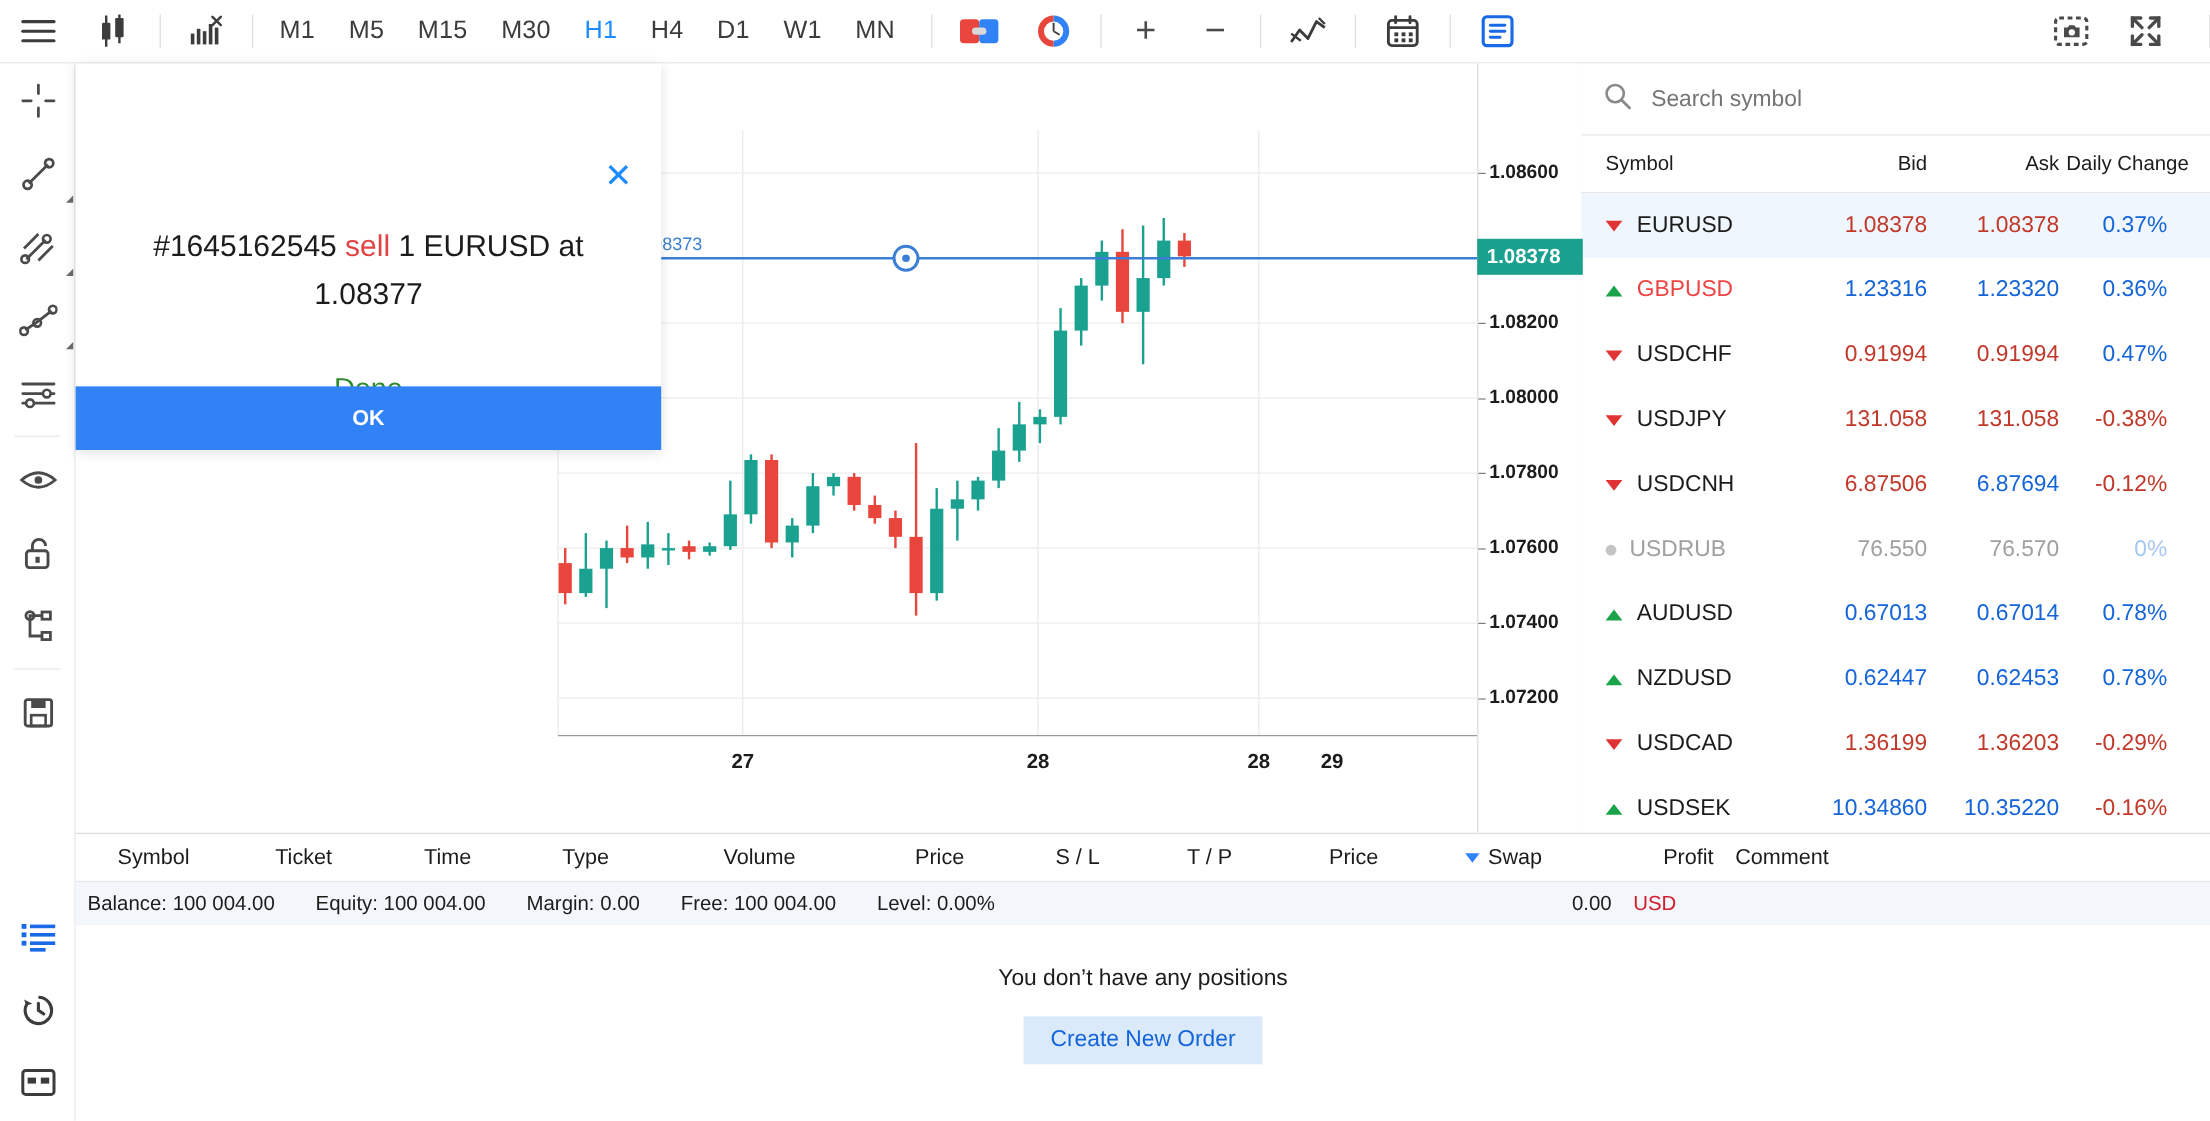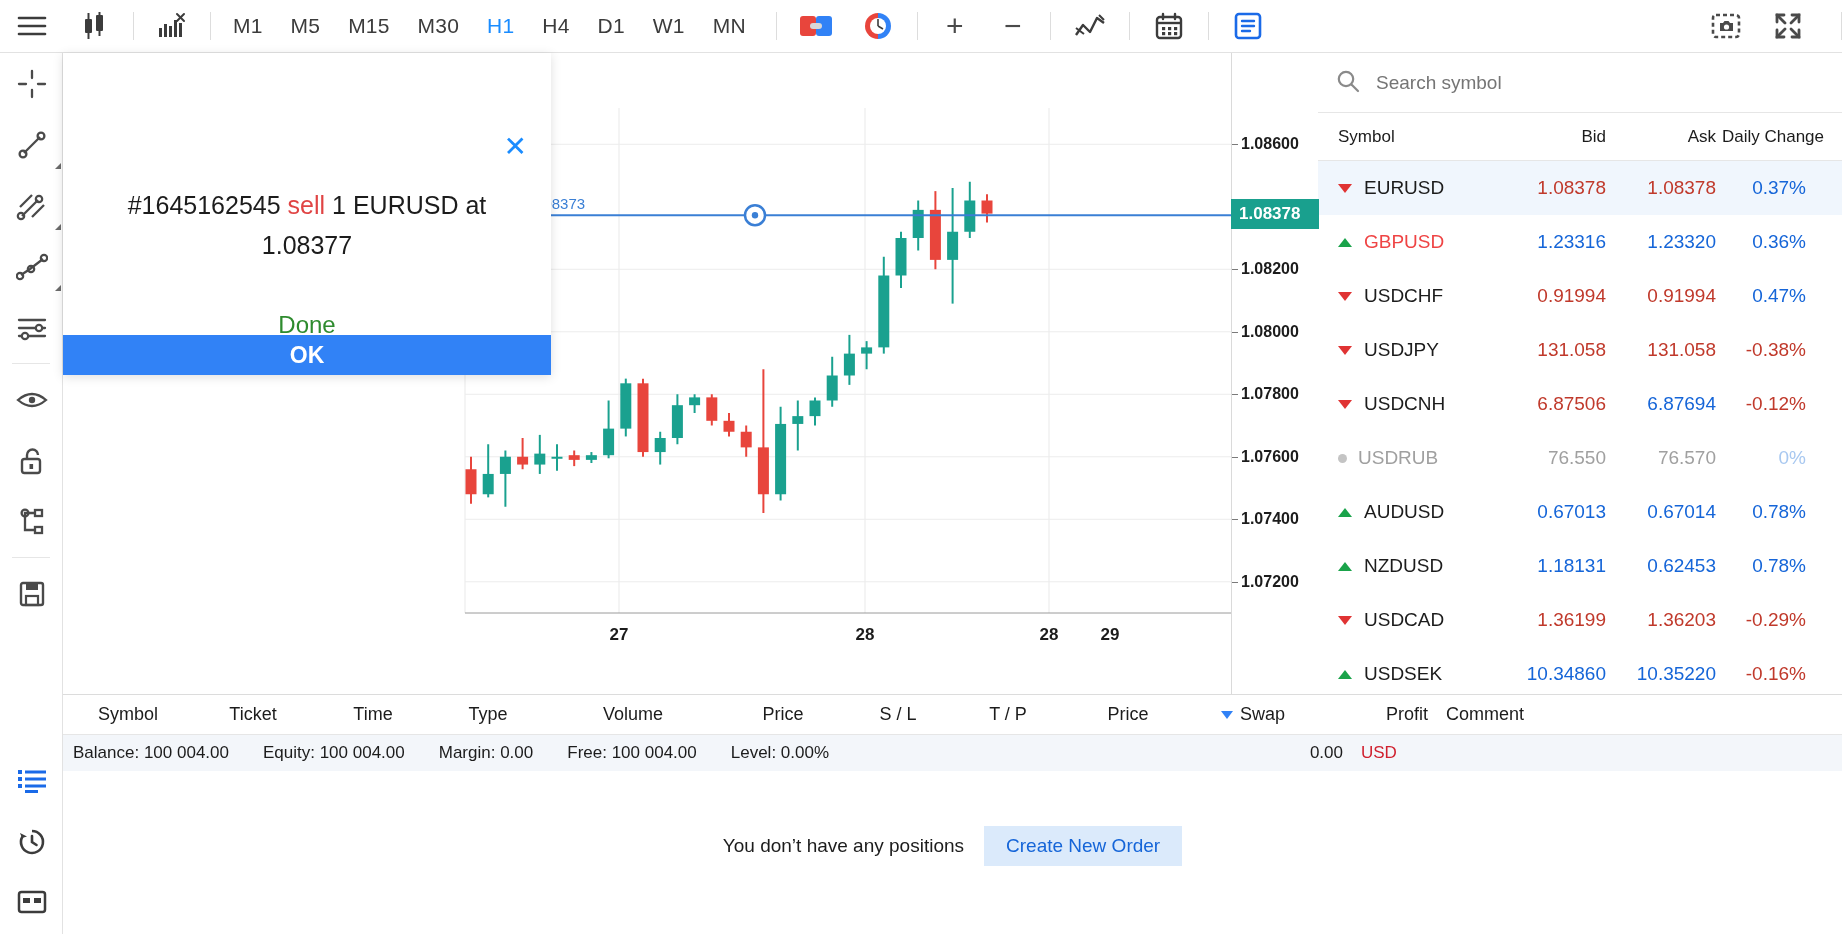--- a/index.html
+++ b/index.html
@@ -143,21 +143,21 @@
   #pos-head {
     display: flex; height: 40px; align-items: center;
     font-size: 18px; color: #1c1c1c; border-bottom: 1px solid #e6e6e6;
   }
   #pos-summary {
     display: flex; align-items: center; height: 36px;
     background: #f3f6fa; font-size: 17px; color: #1c1c1c;
   }
   .sum-item { margin-right: 34px; }
   #empty-state {
-    display: flex; flex-direction: row; align-items: center;
+    display: flex; flex-direction: column; align-items: center;
     justify-content: center; height: 150px; gap: 20px;
   }
   #empty-text { font-size: 19px; color: #1c1c1c; }
   #new-order-btn {
     background: #dbeafb; color: #1565d8; font-size: 19px;
     padding: 9px 22px; cursor: pointer; border: none;
     font-family: "Liberation Sans", sans-serif;
   }
 
   
@@ -173,22 +173,22 @@
   #dlg-msg {
     position: absolute; left: 32px; top: 132px; width: 424px;
     text-align: center; font-size: 25px; color: #1c1c1c; line-height: 1.6;
   }
   #dlg-msg .sell { color: #e04444; }
   #dlg-status {
     position: absolute; left: 0; top: 258px; width: 488px;
     text-align: center; font-size: 24px; color: #2e8b2e;
   }
   #dlg-ok {
-    position: absolute; left: 0; bottom: 0; width: 488px; height: 40px;
-    background: #3182f6; color: #fff; font-size: 23px; font-weight: bold;
+    position: absolute; left: 0; bottom: 0; width: 488px; height: 53px;
+    background: #3182f6; color: #fff; font-size: 18px; font-weight: bold;
     display: flex; align-items: center; justify-content: center;
     cursor: pointer; border: none; font-family: "Liberation Sans", sans-serif;
   }
 </style>
 </head>
 <body>
 
 <div id="app">
 
   <div id="toolbar">
@@ -608,21 +608,21 @@
           </div>
           <div class="c-bid up">0.67013</div>
           <div class="c-ask up">0.67014</div>
           <div class="c-chg up">0.78%</div>
         </div>
         <div class="mw-row">
           <div class="c-sym">
             <span class="arr-up"></span>
             <span style="color:#1c1c1c">NZDUSD</span>
           </div>
-          <div class="c-bid up">1.18131</div>
+          <div class="c-bid up">0.62447</div>
           <div class="c-ask up">0.62453</div>
           <div class="c-chg up">0.78%</div>
         </div>
         <div class="mw-row">
           <div class="c-sym">
             <span class="arr-dn"></span>
             <span style="color:#1c1c1c">USDCAD</span>
           </div>
           <div class="c-bid dn">1.36199</div>
           <div class="c-ask dn">1.36203</div>

